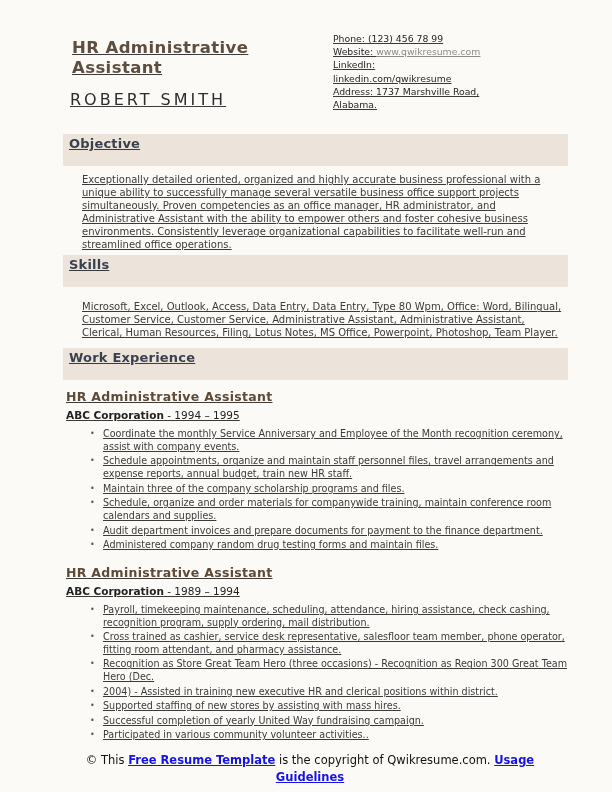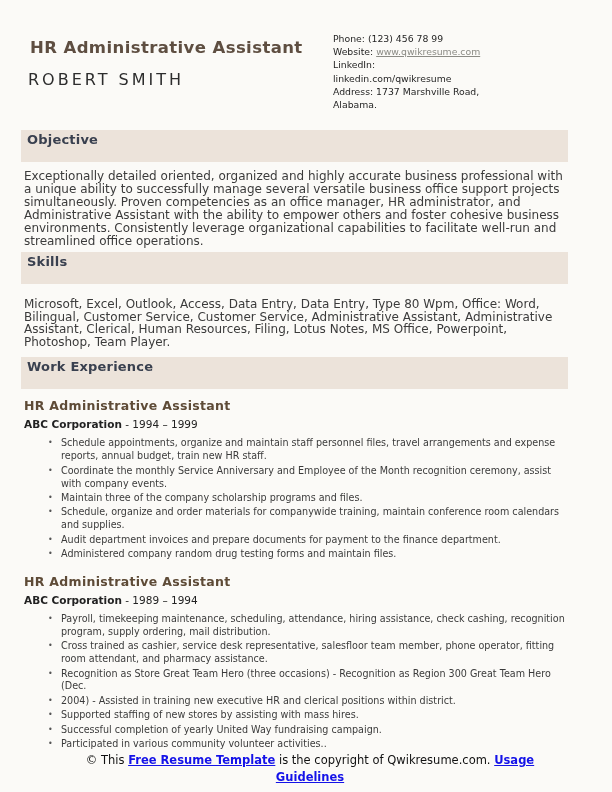--- a/index.html
+++ b/index.html
@@ -4,21 +4,21 @@
 <style>
   html, body { margin: 0; padding: 0; }
   body {
     width: 612px; height: 792px;
     background: #fbfaf7;
     font-family: "DejaVu Sans", "Liberation Sans", sans-serif;
     color: #3a3a3a;
     position: relative;
     overflow: hidden;
   }
-  .page { padding: 30px 44px 0 21px; }
+  .page { padding: 30px 44px 0 63px; text-decoration: underline; }
 
   
   .header { display: flex; justify-content: space-between; }
   .head-left { flex: 1; padding-top: 8px; }
   .doc-title {
     font-size: 16.5px; font-weight: bold; color: #5e4e41;
     letter-spacing: 0.4px; line-height: 20px; margin-left: 9px;
   }
   .person-name {
     font-size: 16px; font-weight: 400; color: #2d2d2d;
@@ -35,22 +35,22 @@
   .section-bar {
     background: #ece3da; height: 32px; line-height: 20px;
     font-size: 13px; font-weight: bold; color: #39404f;
     padding-left: 6px; letter-spacing: 0.2px;
   }
   .bar-objective { margin-top: 19px; }
   .bar-skills    { margin-top: 4px; }
   .bar-work      { margin-top: 8px; }
 
   .body-text {
-    font-size: 12px; line-height: 12.9px; color: #3b3b3b;
-    margin: 8px 0 0 3px;
+    font-size: 10px; line-height: 12.9px; color: #3b3b3b;
+    margin: 8px 0 0 19px;
   }
   .skills-text { margin-top: 14px; }
 
   
   .job-title {
     font-size: 12.5px; font-weight: bold; color: #5e4b37;
     letter-spacing: 0.3px; margin: 9px 0 0 3px; line-height: 15px;
   }
   .job-company {
     font-size: 10.5px; color: #222; margin: 5px 0 0 3px; line-height: 13px;
@@ -104,24 +104,24 @@
   <div class="section-bar bar-objective">Objective</div>
   <p class="body-text">Exceptionally detailed oriented, organized and highly accurate business professional with a unique ability to successfully manage several versatile business office support projects simultaneously. Proven competencies as an office manager, HR administrator, and Administrative Assistant with the ability to empower others and foster cohesive business environments. Consistently leverage organizational capabilities to facilitate well-run and streamlined office operations.</p>
 
   <div class="section-bar bar-skills">Skills</div>
   <p class="body-text skills-text">Microsoft, Excel, Outlook, Access, Data Entry, Data Entry, Type 80 Wpm, Office: Word, Bilingual, Customer Service, Customer Service, Administrative Assistant, Administrative Assistant, Clerical, Human Resources, Filing, Lotus Notes, MS Office, Powerpoint, Photoshop, Team Player.</p>
 
   <div class="section-bar bar-work">Work Experience</div>
 
   <div class="job">
     <div class="job-title">HR Administrative Assistant</div>
-    <div class="job-company"><b>ABC Corporation</b><span> - 1994 – 1999</span></div>
+    <div class="job-company"><b>ABC Corporation</b><span> - 1994 – 1995</span></div>
     <ul class="bullets">
+      <li>Coordinate the monthly Service Anniversary and Employee of the Month recognition ceremony, assist with company events.</li>
       <li>Schedule appointments, organize and maintain staff personnel files, travel arrangements and expense reports, annual budget, train new HR staff.</li>
-      <li>Coordinate the monthly Service Anniversary and Employee of the Month recognition ceremony, assist with company events.</li>
       <li>Maintain three of the company scholarship programs and files.</li>
       <li>Schedule, organize and order materials for companywide training, maintain conference room calendars and supplies.</li>
       <li>Audit department invoices and prepare documents for payment to the finance department.</li>
       <li>Administered company random drug testing forms and maintain files.</li>
     </ul>
   </div>
 
   <div class="job job2">
     <div class="job-title">HR Administrative Assistant</div>
     <div class="job-company"><b>ABC Corporation</b><span> - 1989 – 1994</span></div>

